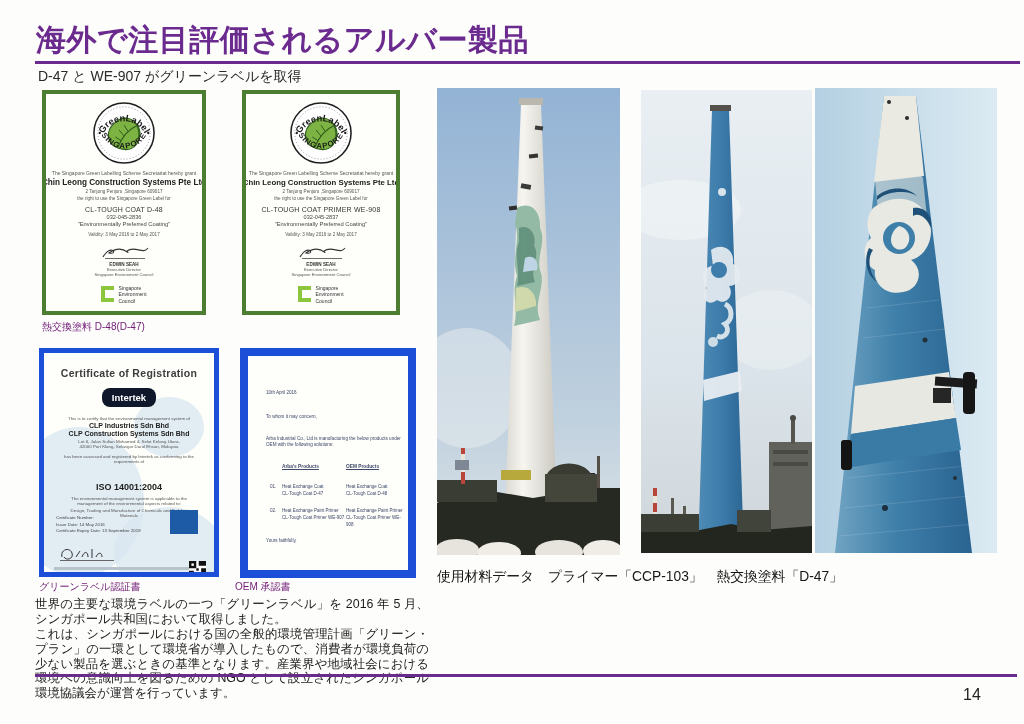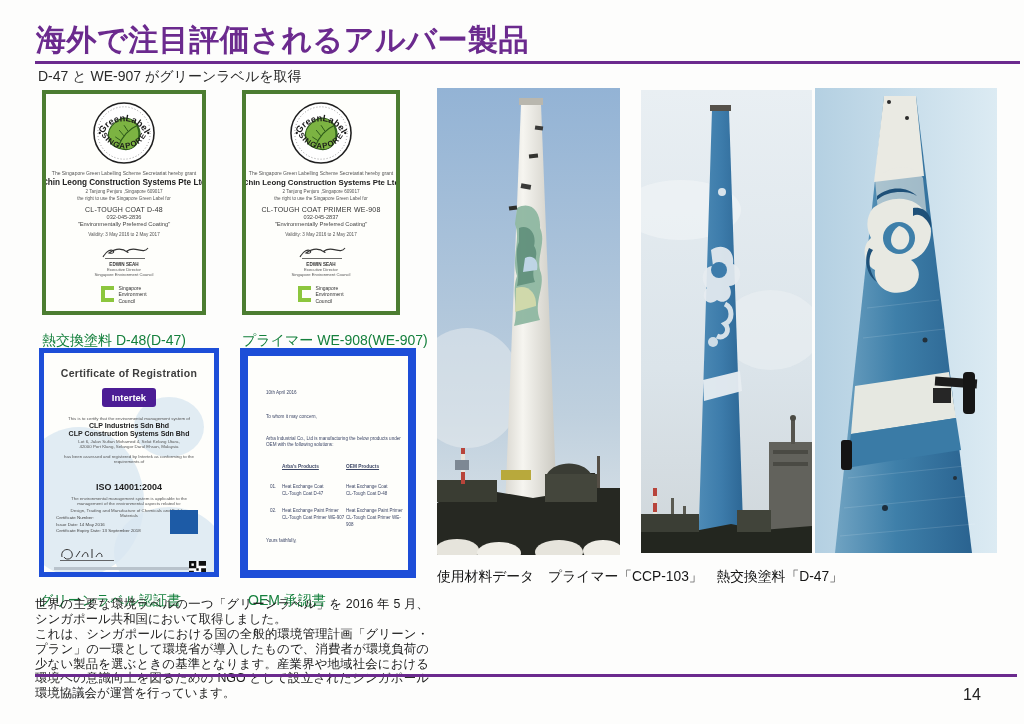--- a/index.html
+++ b/index.html
@@ -30,29 +30,29 @@
   .c-num  { font-size:5.6px; color:#444; margin-top:1px; }
   .c-cat  { font-size:5.8px; color:#444; margin-top:1px; }
   .c-val  { font-size:4.6px; color:#555; margin-top:5px; }
   .c-sig-name { font-size:4.6px; font-weight:bold; color:#333; margin-top:1px; }
   .c-sig-t { font-size:4.2px; color:#555; }
   .sec-row { display:flex; align-items:center; gap:4px; margin-top:8px; }
   .sec-bracket { width:13px; height:16px; border-left:4px solid #8cc63e;
     border-top:4px solid #8cc63e; border-bottom:4px solid #8cc63e; }
   .sec-text { font-size:5px; color:#333; text-align:left; line-height:1.25; }
 
-  .caption { font-size:14px; color:#15803d; white-space:nowrap;margin-top:12px; }
+  .caption { font-size:10px; color:#701a75; white-space:nowrap; }
 
   
   .iso-inner { position:relative; width:100%; height:100%; text-align:center; color:#333; }
   .map-blob { position:absolute; border-radius:50%; background:#d9e7f1; opacity:.8; }
   .iso-title { position:relative; font-size:10.5px; font-weight:bold; color:#3c3c3c;
     letter-spacing:.3px; margin-top:14px; }
-  .intertek { position:relative; display:inline-block; margin-top:9px; background:#4c1d95;
-    color:#fff; font-size:9.5px; font-weight:bold; padding:4px 10px; border-radius:3px; }
+  .intertek { position:relative; display:inline-block; margin-top:9px; background:#0f172a;
+    color:#fff; font-size:9.5px; font-weight:bold; padding:4px 10px; border-radius:8px; }
   .i-tiny { position:relative; font-size:4.4px; color:#555; margin-top:2px; padding:0 10px; }
   .i-certify { margin-top:9px; }
   .i-co { position:relative; font-size:7px; font-weight:bold; color:#222; margin-top:1px; }
   .i-std { position:relative; font-size:9px; font-weight:bold; color:#222; margin-top:18px; }
   .i-flag { position:absolute; left:126px; top:143px; width:28px; height:24px; background:#1d5ba6; }
   .i-meta { position:absolute; left:12px; top:148px; text-align:left; font-size:4.4px;
     color:#444; line-height:1.5; }
   .i-sig { position:absolute; left:14px; top:178px; }
   .i-footer { position:absolute; left:10px; width:152px; height:2.5px; background:#b9c3cc; }
   .i-qr { position:absolute; right:8px; top:194px; }
@@ -177,21 +177,20 @@
       <div class="c-sig-t">Executive Director</div>
       <div class="c-sig-t">Singapore Environment Council</div>
       <div class="sec-row">
         <div class="sec-bracket"></div>
         <div class="sec-text" style="white-space:pre-line">Singapore
 Environment
 Council</div>
       </div>
     </div>
   </div>
-  <div class="abs caption" style="left:242px;top:320px;">プライマー WE-908(WE-907)</div>
 
   <div class="abs cert blue" style="left:39px;top:348px;width:180px;height:229px;border-width:5px;">
     <div class="iso-inner">
       <div class="map-blob" style="left:-30px;top:60px;width:130px;height:150px;"></div>
       <div class="map-blob" style="left:70px;top:140px;width:110px;height:90px;"></div>
       <div class="map-blob" style="left:90px;top:30px;width:70px;height:60px;"></div>
       <div class="iso-title">Certificate of Registration</div>
       <div><span class="intertek">Intertek</span></div>
       <div class="i-tiny i-certify">This is to certify that the environmental management system of</div>
       <div class="i-co">CLP Industries Sdn Bhd</div>
@@ -238,21 +237,21 @@
       <div class="o-cell" style="left:98px;top:127px;white-space:pre-line">Heat Exchange Coat
 CL-Tough Coat D-48</div>
       <div class="o-no2">02.</div>
       <div class="o-cell" style="left:34px;top:151px;white-space:pre-line">Heat Exchange Paint Primer
 CL-Tough Coat Primer WE-907</div>
       <div class="o-cell" style="left:98px;top:151px;white-space:pre-line">Heat Exchange Paint Primer
 CL-Tough Coat Primer WE-908</div>
       <div class="o-close">Yours faithfully,</div>
     </div>
   </div>
-  <div class="abs caption" style="left:248px;top:580px;">OEM 承認書</div>
+  <div class="abs caption" style="left:235px;top:580px;">OEM 承認書</div>
 
   <div class="abs photo" style="left:437px;top:88px;width:183px;height:467px;">
     <svg width="183" height="467" viewBox="0 0 183 467">
       <defs>
         <linearGradient id="sky1" x1="0" y1="0" x2="0" y2="1">
           <stop offset="0" stop-color="#93b3d5"></stop>
             <stop offset="0.7" stop-color="#bfd0de"></stop>
           <stop offset="1" stop-color="#dde4e8"></stop>
         </linearGradient>
         <linearGradient id="chim1" x1="0" y1="0" x2="1" y2="0">

